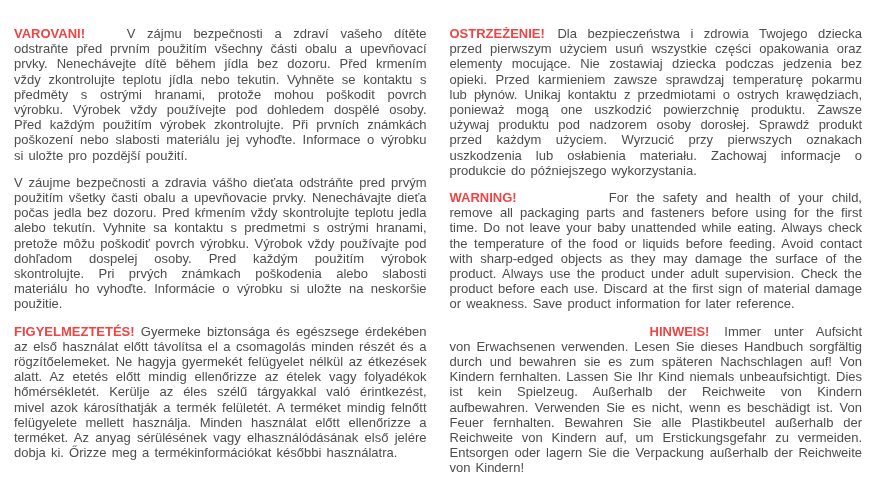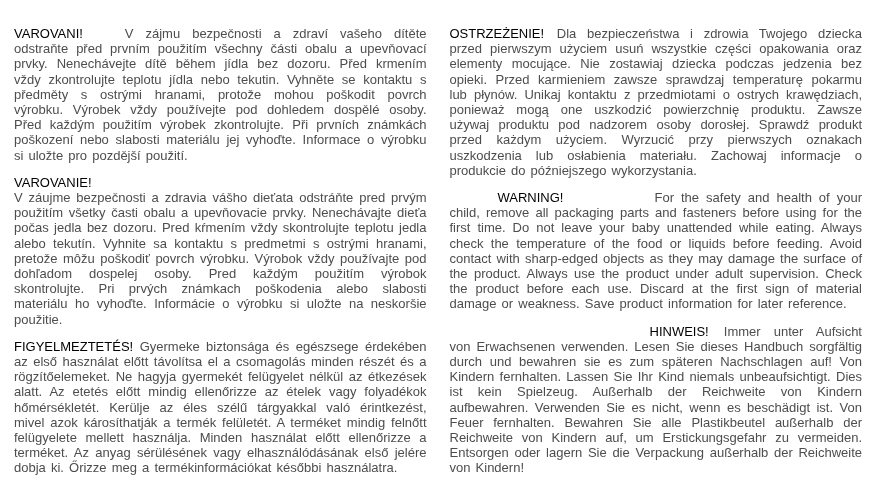--- a/index.html
+++ b/index.html
@@ -33,44 +33,43 @@
     font-size: 13px;
     line-height: 15.2px;
     text-align: justify;
     word-spacing: 1.5px;
   }
   .sec p.title-line {
     text-align: left;
     word-spacing: normal;
   }
   strong.h {
-    color: #000000;
-    font-weight: normal;
+    color: #ef4444;
+    font-weight: bold;
   }
   
   .gap-md { margin-right: 30px; }
   .gap-lg { }
-  .gap-xl { margin-right: 84px; margin-left: 48px; }
+  .gap-xl { margin-right: 84px; }
   .gap-sm { margin-right: 2px; }
   
   .indent-first p { text-indent: 200px; }
 </style>
 </head>
 <body>
 
 <div class="page">
 
   <div class="col">
 
     <div class="sec" lang="cs">
       <p><strong class="h gap-md">VAROVANI!</strong> <span>V zájmu bezpečnosti a zdraví vašeho dítěte odstraňte před prvním použitím všechny části obalu a upevňovací prvky. Nenechávejte dítě během jídla bez dozoru. Před krmením vždy zkontrolujte teplotu jídla nebo tekutin. Vyhněte se kontaktu s předměty s ostrými hranami, protože mohou poškodit povrch výrobku. Výrobek vždy používejte pod dohledem dospělé osoby. Před každým použitím výrobek zkontrolujte. Při prvních známkách poškození nebo slabosti materiálu jej vyhoďte. Informace o výrobku si uložte pro pozdější použití.</span></p>
     </div>
 
     <div class="sec" lang="sk">
-      <p class="title-line"><strong class="h">VAROVANIE!</strong></p>
       <p><span>V záujme bezpečnosti a zdravia vášho dieťata odstráňte pred prvým použitím všetky časti obalu a upevňovacie prvky. Nenechávajte dieťa počas jedla bez dozoru. Pred kŕmením vždy skontrolujte teplotu jedla alebo tekutín. Vyhnite sa kontaktu s predmetmi s ostrými hranami, pretože môžu poškodiť povrch výrobku. Výrobok vždy používajte pod dohľadom dospelej osoby. Pred každým použitím výrobok skontrolujte. Pri prvých známkach poškodenia alebo slabosti materiálu ho vyhoďte. Informácie o výrobku si uložte na neskoršie použitie.</span></p>
     </div>
 
     <div class="sec" lang="hu">
       <p><strong class="h gap-lg">FIGYELMEZTETÉS!</strong> <span>Gyermeke biztonsága és egészsege érdekében az első használat előtt távolítsa el a csomagolás minden részét és a rögzítőelemeket. Ne hagyja gyermekét felügyelet nélkül az étkezések alatt. Az etetés előtt mindig ellenőrizze az ételek vagy folyadékok hőmérsékletét. Kerülje az éles szélű tárgyakkal való érintkezést, mivel azok károsíthatják a termék felületét. A terméket mindig felnőtt felügyelete mellett használja. Minden használat előtt ellenőrizze a terméket. Az anyag sérülésének vagy elhasználódásának első jelére dobja ki. Őrizze meg a termékinformációkat későbbi használatra.</span></p>
     </div>
 
   </div>
 
   <div class="col">

